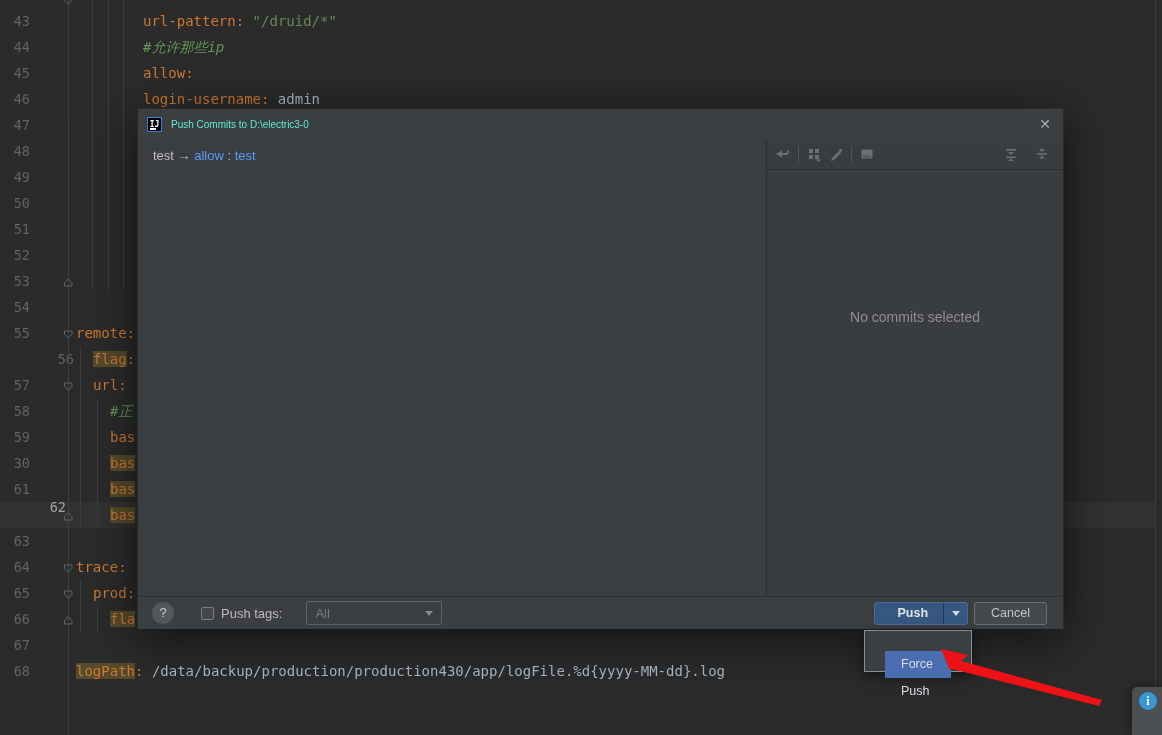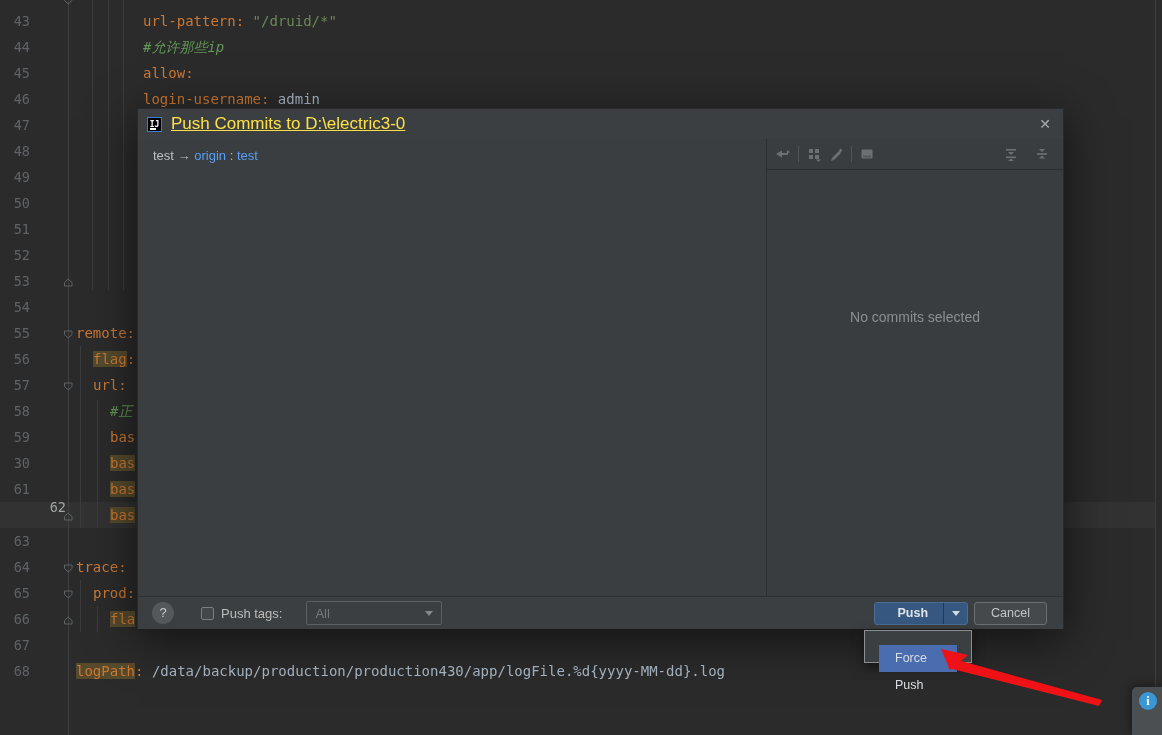--- a/index.html
+++ b/index.html
@@ -24,21 +24,21 @@
 
   
   #dialog { position:absolute; left:137px; top:108px; width:927px; height:521px;
     background:#3c3f41; border:1px solid #2a2a2a;
     box-shadow:0 10px 45px rgba(0,0,0,.6); color:#bbbbbb; }
   .titlebar { position:relative; height:30px; display:flex; align-items:center; padding:0 12px 0 9px; }
   .ij-icon { width:15px; height:15px; background:#000; border:1px solid #3d7dd0; color:#fff;
     font:bold 8px "DejaVu Sans Mono", monospace; text-align:center; line-height:13px;
     position:relative; margin-right:9px; }
   .ij-icon::after { content:""; position:absolute; left:2px; bottom:1px; width:6px; height:2px; background:#fff; }
-  .title { font-size:17px; color:#fde047;text-decoration:underline; }
+  .title { font-size:10px; color:#5eead4; }
   .close { margin-left:auto; color:#a9adb0; font-size:14px; line-height:14px; cursor:default; }
   .dlg-body { position:relative; height:457px; display:flex; }
   .left-panel { width:629px; height:100%; background:#3b3e40; border-right:1px solid #2c2e30; }
   .branch-row { padding:9px 15px; font-size:13px; color:#bdbfc1; }
   .branch-row .lnk { color:#589df6; }
   .right-panel { flex:1; background:#3a3d3f; position:relative; }
   .toolbar { height:31px; display:flex; align-items:center; padding:0 10px 0 5px;
     border-bottom:1px solid #2c2e30; }
   .tbtn { width:22px; height:20px; display:flex; align-items:center; justify-content:center; }
   .tsep { width:1px; height:16px; background:#515456; margin:0 4px; }
@@ -61,21 +61,21 @@
   .btn-push .lbl { padding:0 15px; line-height:21px; font-size:12.5px; font-weight:bold; color:#dfe3e8; }
   .btn-push .arrow { width:24px; border-left:1px solid rgba(0,0,0,.35); display:flex;
     align-items:center; justify-content:center; }
   .btn-push .arrow i { width:0; height:0; border-left:4px solid transparent;
     border-right:4px solid transparent; border-top:5px solid #d3dbe3; }
   .btn-cancel { height:23px; margin-left:6px; padding:0 16px; line-height:21px; font-size:12.5px;
     color:#c2c5c7; background:#45494c; border:1px solid #6b6f72; border-radius:3px; }
 
   
   #force-push { position:absolute; left:864px; top:630px; width:108px; height:33px;
-    background:#3c3f41; border:1px solid #8b8e90; padding:14px; box-shadow:0 4px 12px rgba(0,0,0,.5); }
+    background:#3c3f41; border:1px solid #8b8e90; padding:20px; box-shadow:0 4px 12px rgba(0,0,0,.5); }
   #force-push .item { height:27px; line-height:27px; background:#4a6db0; color:#d9dde3;
     font-size:12.5px; padding-left:16px; }
 
   
   #arrow { position:absolute; left:0; top:0; pointer-events:none; }
   #notif { position:absolute; left:1132px; top:687px; width:30px; height:48px; background:#4b4f52;
     border-radius:5px 0 0 0; box-shadow:-2px -2px 8px rgba(0,0,0,.35); }
   #notif .info-circle { position:absolute; left:7px; top:5px; width:18px; height:18px;
     border-radius:50%; background:#3a97d4; color:#fff; font:bold 12px "Liberation Serif", serif;
     text-align:center; line-height:18px; }
@@ -104,21 +104,21 @@
         <div class="ln" style="top: 86px;">46</div>
         <div class="ln" style="top: 112px;">47</div>
         <div class="ln" style="top: 138px;">48</div>
         <div class="ln" style="top: 164px;">49</div>
         <div class="ln" style="top: 190px;">50</div>
         <div class="ln" style="top: 216px;">51</div>
         <div class="ln" style="top: 242px;">52</div>
         <div class="ln" style="top: 268px;">53</div>
         <div class="ln" style="top: 294px;">54</div>
         <div class="ln" style="top: 320px;">55</div>
-        <div class="ln" style="top: 346px;">56</div>
+        <div class="ln" style="top: 346px; margin-left: 44px;">56</div>
         <div class="ln" style="top: 372px;">57</div>
         <div class="ln" style="top: 398px;">58</div>
         <div class="ln" style="top: 424px;">59</div>
         <div class="ln" style="top: 450px;">30</div>
         <div class="ln" style="top: 476px;">61</div>
         <div class="ln cur" style="top: 494px; margin-left: 36px;">62</div>
         <div class="ln" style="top: 528px;">63</div>
         <div class="ln" style="top: 554px;">64</div>
         <div class="ln" style="top: 580px;">65</div>
         <div class="ln" style="top: 606px;">66</div>
@@ -194,21 +194,21 @@
     <div class="titlebar">
       <span class="ij-icon">IJ</span>
       <span class="title">Push Commits to D:\electric3-0</span>
       <span class="close">✕</span>
     </div>
     <div class="dlg-body">
       <div class="left-panel">
         <div class="branch-row">
           <span>test</span>
           <span>→</span>
-          <span class="lnk">origin</span>
+          <span class="lnk">allow</span>
           <span>:</span>
           <span class="lnk">test</span>
         </div>
       </div>
       <div class="right-panel">
         <div class="toolbar">
           <span class="tbtn">
             <svg class="icn" width="16" height="16">
                 <g fill="#6d7072">
                   <polygon points="1,8 7,4.5 7,11.5"></polygon>

